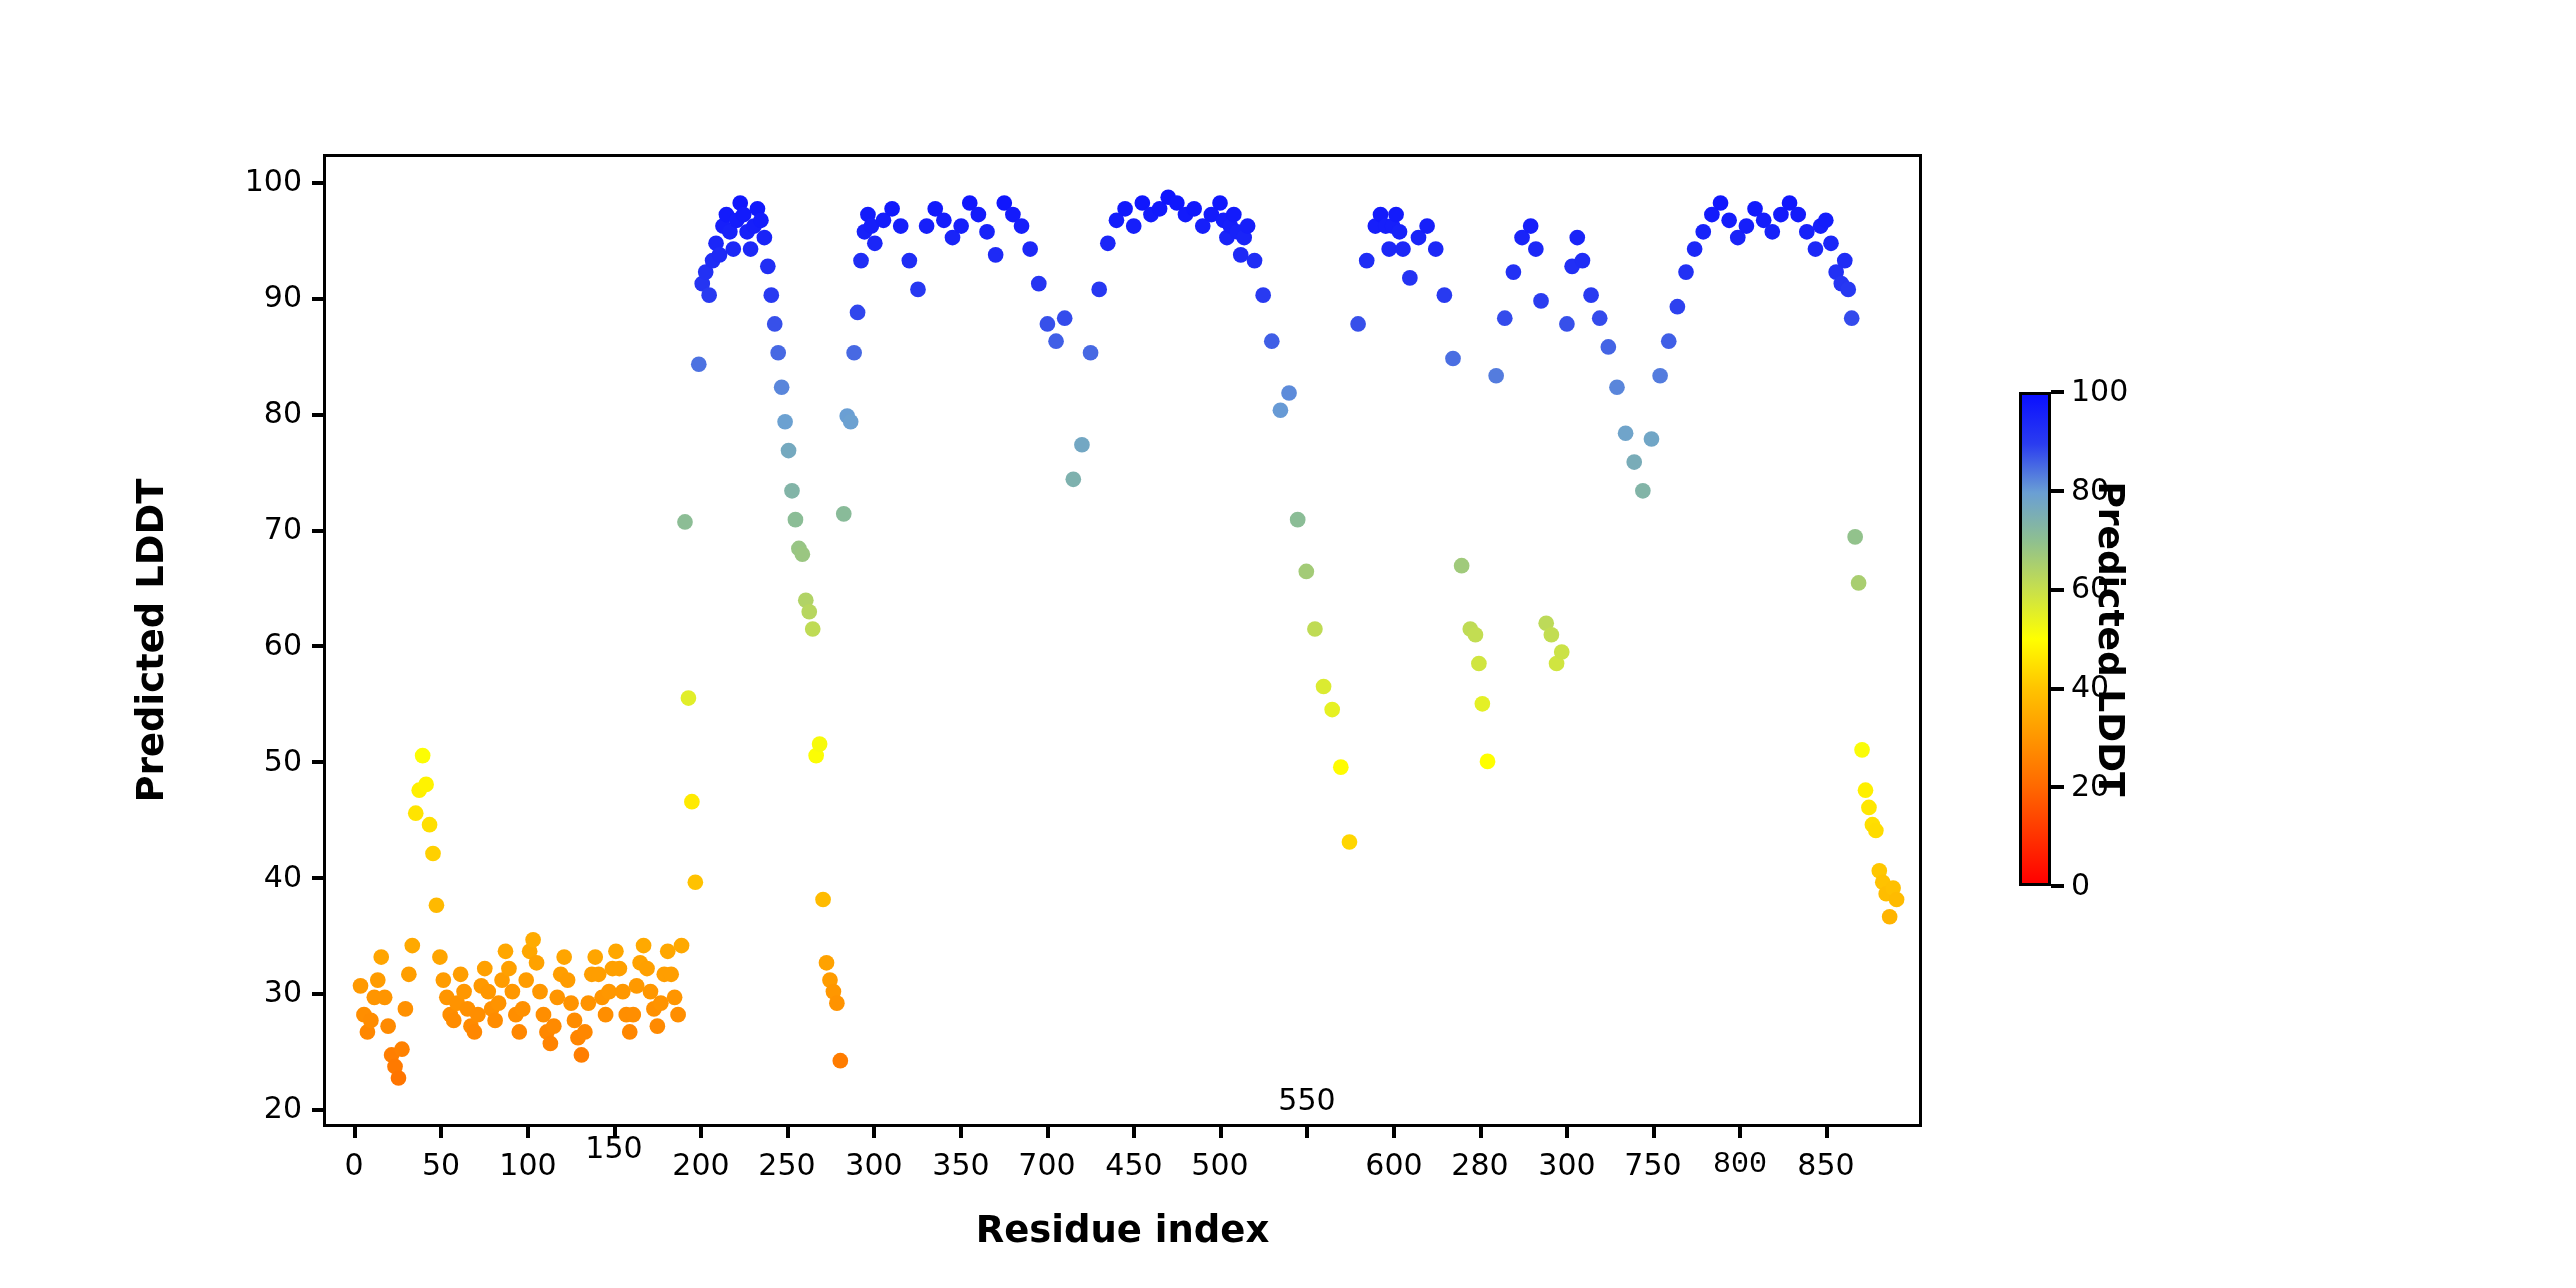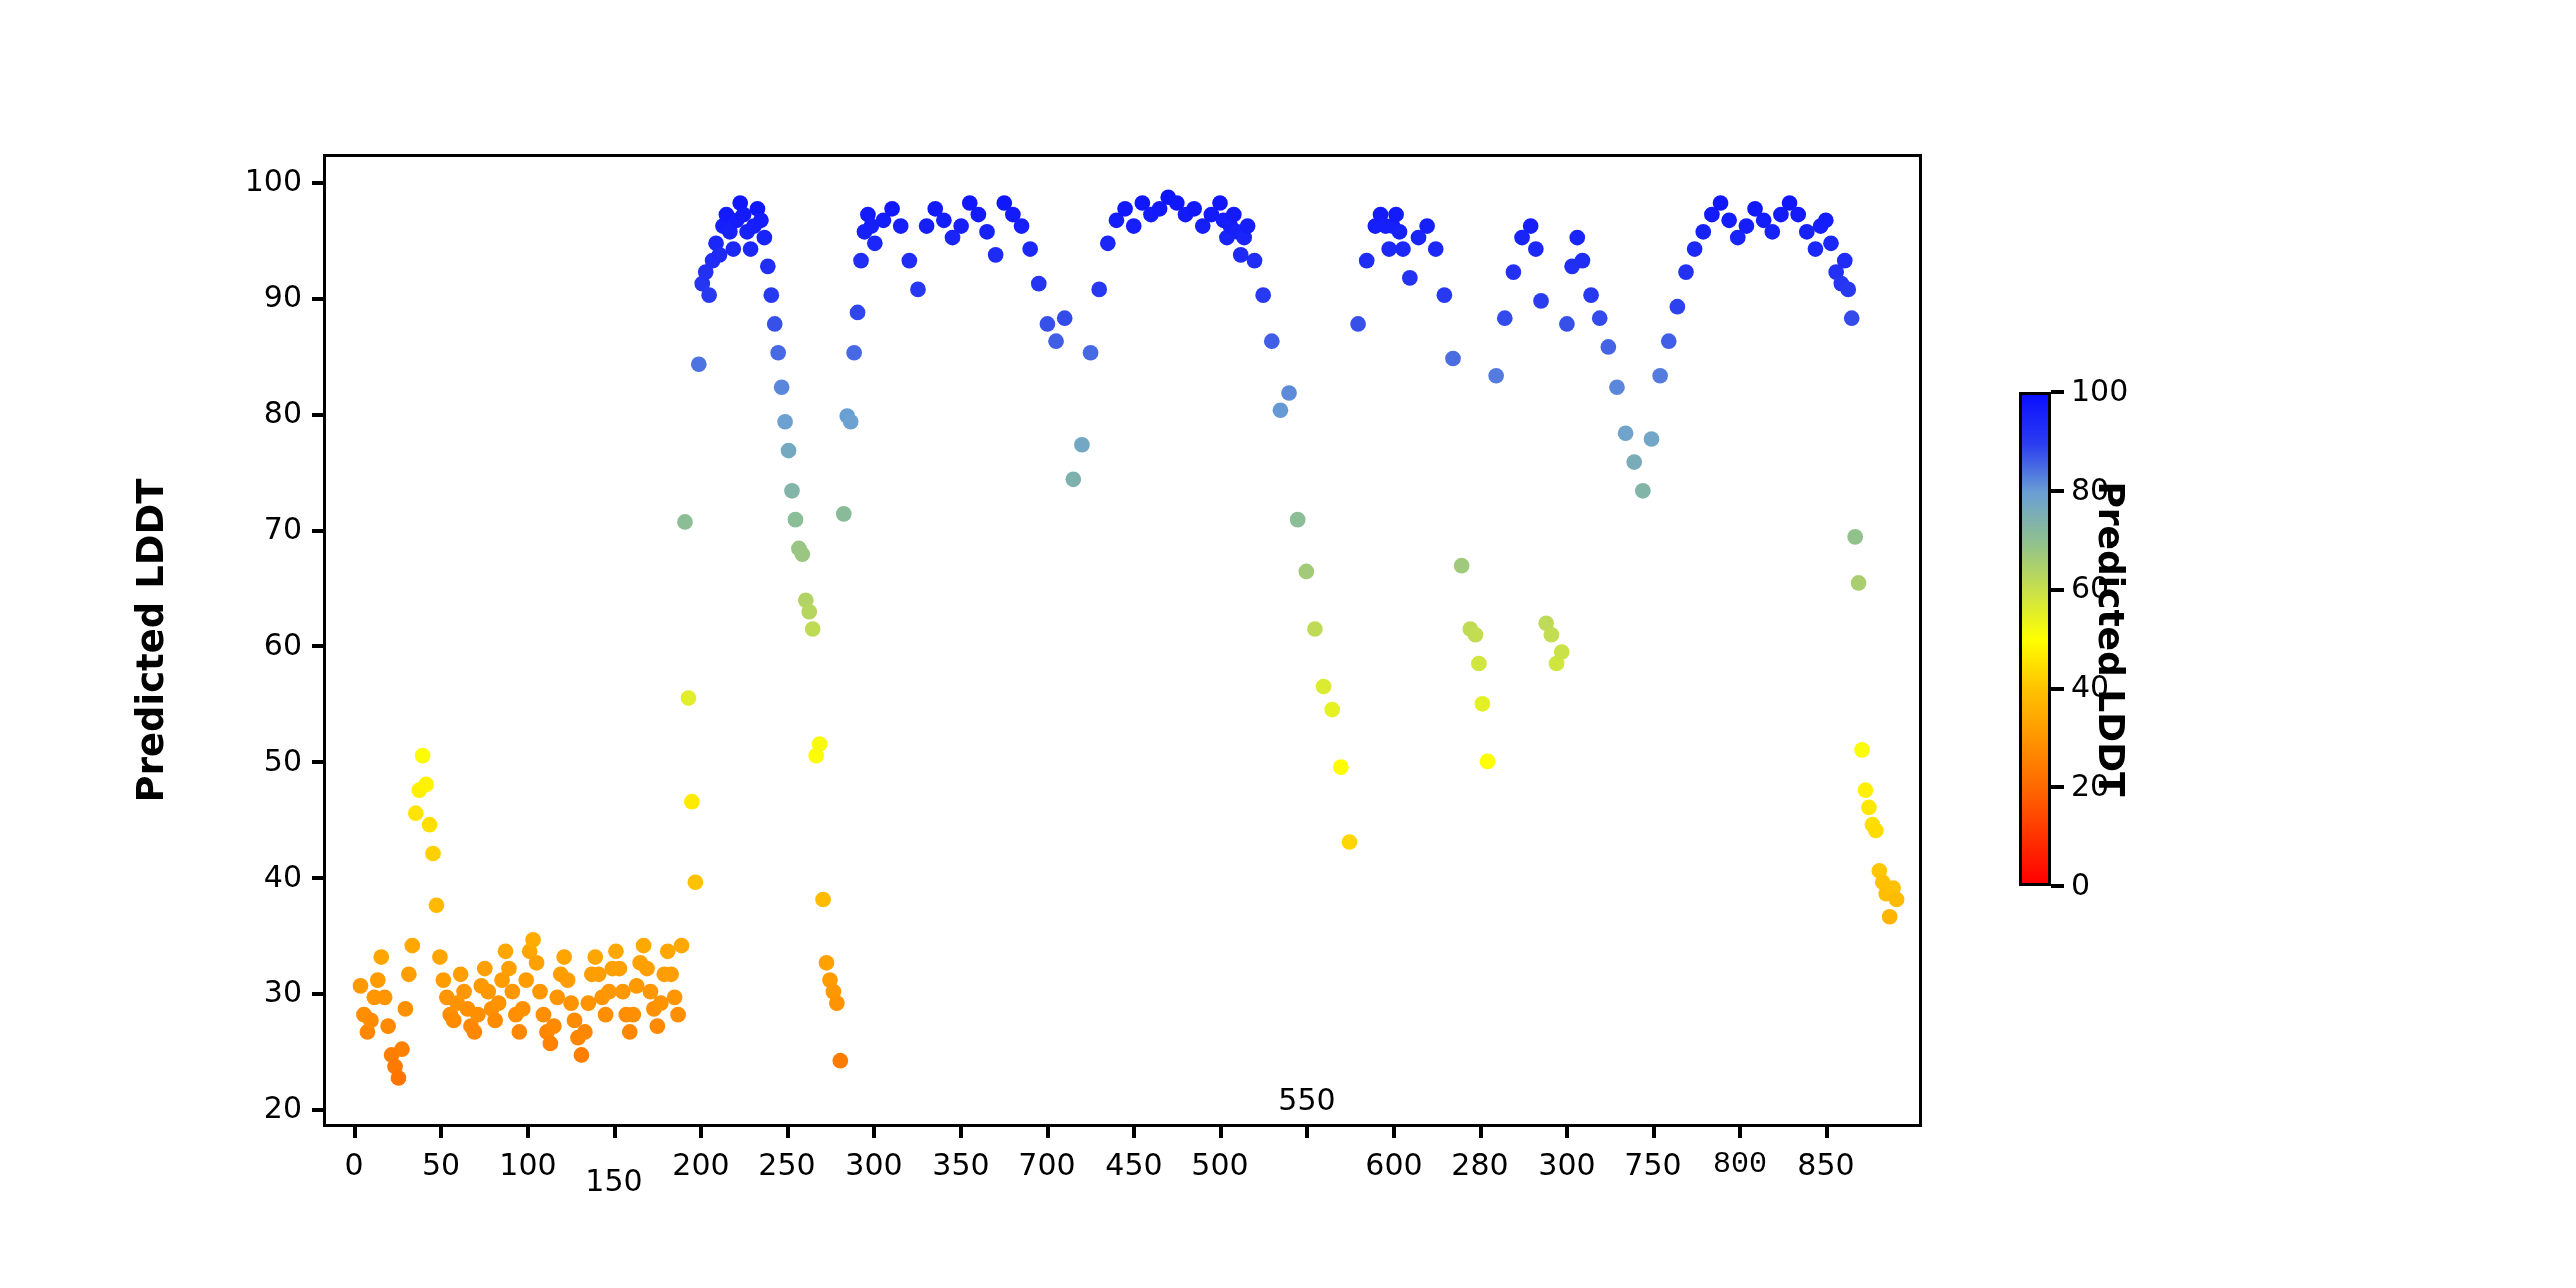--- a/index.html
+++ b/index.html
@@ -434,21 +434,21 @@
         <div class="ytick-label" style="left: 180px; width: 122px; top: 279px; right: auto;">90</div>
         <div class="ytick-mark" style="left: 312px; top: 181px;"></div>
         <div class="ytick-label" style="left: 180px; width: 122px; top: 163px; right: auto;">100</div>
         <div class="xtick-mark" style="left: 353px; top: 1127px;"></div>
         <div class="xtick-label" style="left: 297px; width: 114px; top: 1147px;">0</div>
         <div class="xtick-mark" style="left: 439px; top: 1127px;"></div>
         <div class="xtick-label" style="left: 384px; width: 114px; top: 1147px;">50</div>
         <div class="xtick-mark" style="left: 526px; top: 1127px;"></div>
         <div class="xtick-label" style="left: 471px; width: 114px; top: 1147px;">100</div>
         <div class="xtick-mark" style="left: 613px; top: 1127px;"></div>
-        <div class="xtick-label" style="left: 557px; width: 114px; top: 1163px;">150</div>
+        <div class="xtick-label" style="left: 557px; width: 114px; top: 1130px;">150</div>
         <div class="xtick-mark" style="left: 699px; top: 1127px;"></div>
         <div class="xtick-label" style="left: 644px; width: 114px; top: 1147px;">200</div>
         <div class="xtick-mark" style="left: 786px; top: 1127px;"></div>
         <div class="xtick-label" style="left: 730px; width: 114px; top: 1147px;">250</div>
         <div class="xtick-mark" style="left: 872px; top: 1127px;"></div>
         <div class="xtick-label" style="left: 817px; width: 114px; top: 1147px;">300</div>
         <div class="xtick-mark" style="left: 959px; top: 1127px;"></div>
         <div class="xtick-label" style="left: 904px; width: 114px; top: 1147px;">350</div>
         <div class="xtick-mark" style="left: 1046px; top: 1127px;"></div>
         <div class="xtick-label" style="left: 990px; width: 114px; top: 1147px;">700</div>
@@ -465,20 +465,21 @@
         <div class="xtick-mark" style="left: 1565px; top: 1127px;"></div>
         <div class="xtick-label" style="left: 1510px; width: 114px; top: 1147px;">300</div>
         <div class="xtick-mark" style="left: 1652px; top: 1127px;"></div>
         <div class="xtick-label" style="left: 1596px; width: 114px; top: 1147px;">750</div>
         <div class="xtick-mark" style="left: 1738px; top: 1127px;"></div>
         <div class="xtick-label" style="left: 1683px; width: 114px; top: 1147px; font-family: Liberation Mono, monospace;">800</div>
         <div class="xtick-mark" style="left: 1825px; top: 1127px;"></div>
         <div class="xtick-label" style="left: 1769px; width: 114px; top: 1147px;">850</div>
       </div>
 
+    <div id="xlabel">Residue index</div>
     <div id="ylabel">Predicted LDDT</div>
 
     <div id="cbar-wrap">
       <div id="cbar">
         <div id="cbar-grad" style="background: linear-gradient(rgb(11, 16, 255) 0%, rgb(42, 60, 240) 10%, rgb(106, 159, 212) 20%, rgb(143, 192, 143) 30%, rgb(200, 224, 75) 40%, rgb(255, 255, 0) 50%, rgb(255, 196, 0) 60%, rgb(255, 106, 0) 80%, rgb(255, 0, 0) 100%);"></div>
       </div>
     </div>
     <div id="cbar-ticks">
         <div class="cbtick-mark" style="left: 2051px; top: 884px;"></div>
         <div class="cbtick-label" style="left: 2071px; top: 867px;">0</div>

